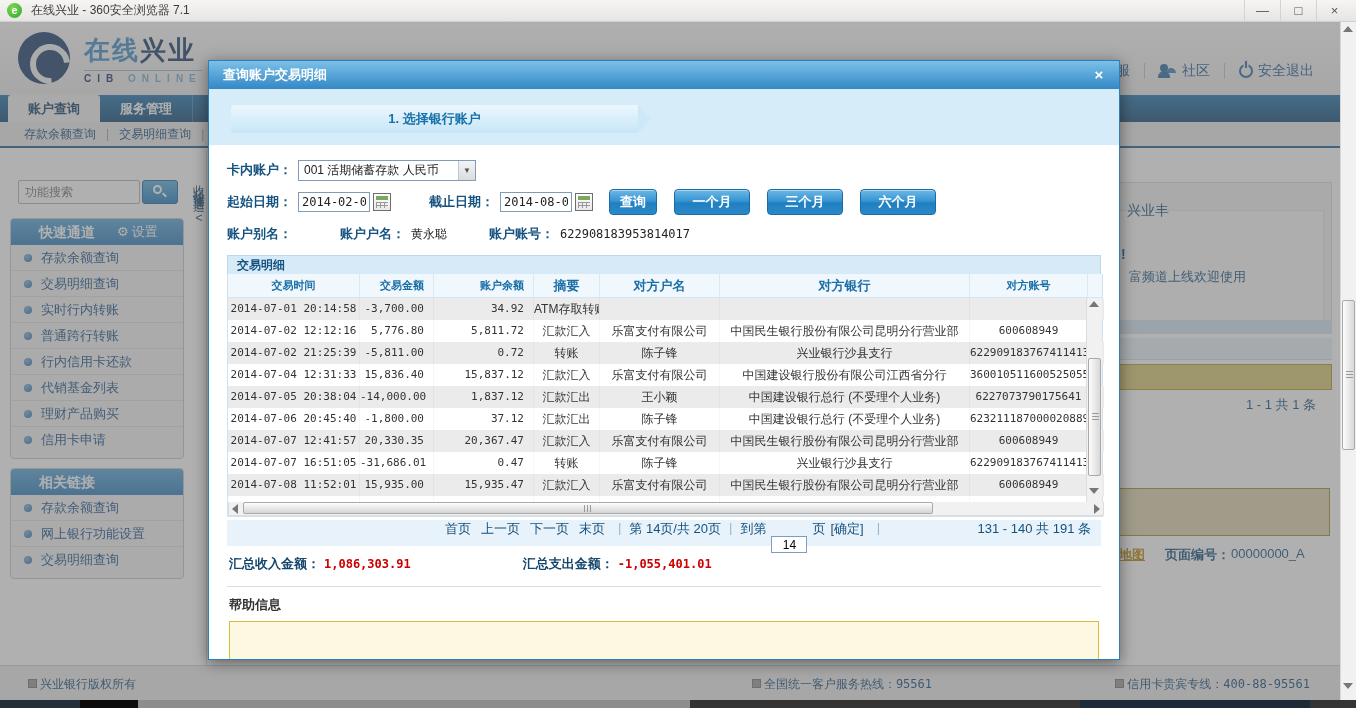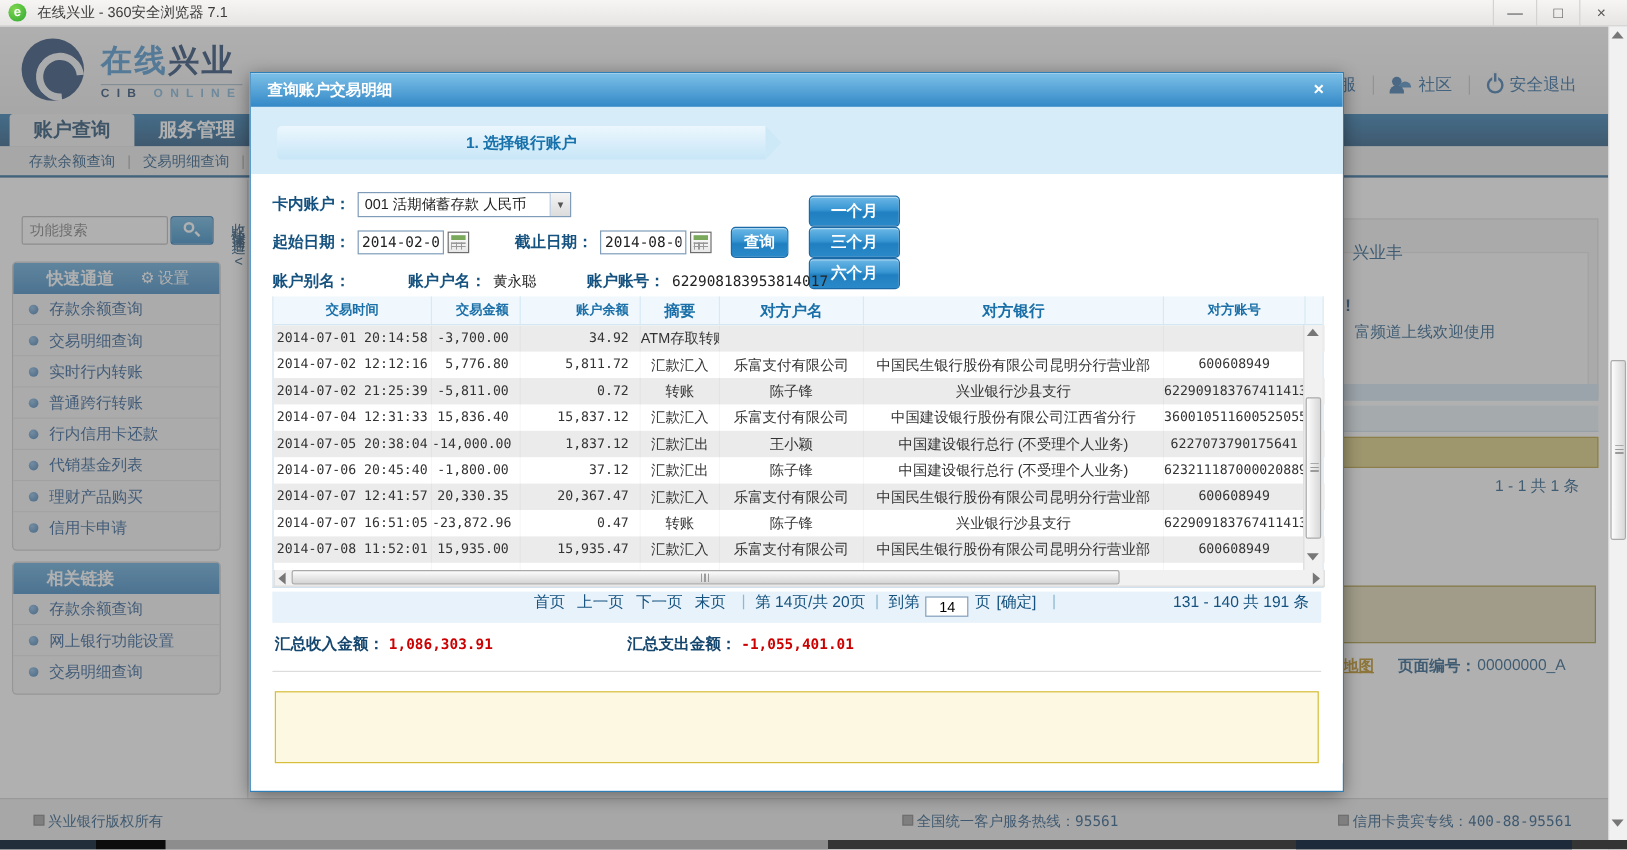--- a/index.html
+++ b/index.html
@@ -31,21 +31,21 @@
   .ul-item { display:flex; align-items:center; gap:5px; cursor:pointer; }
   .icon-people { position:relative; width:18px; height:14px; }
   .icon-people::before { content:""; position:absolute; left:1px; top:0; width:8px; height:8px; border-radius:50%; background:#2d6ca5; }
   .icon-people::after { content:""; position:absolute; left:-1px; top:7px; width:12px; height:7px; border-radius:6px 6px 0 0; background:#2d6ca5; box-shadow:7px -4px 0 -1px #3d82bc; }
   .icon-power { width:14px; height:14px; border:2.5px solid #2d6ca5; border-radius:50%; position:relative; }
   .icon-power::after { content:""; position:absolute; left:3.5px; top:-5px; width:2.5px; height:7px; background:#2d6ca5; box-shadow:0 0 0 1.5px #ececec; }
   .icon-headset { width:14px; height:12px; border:2.5px solid #2d6ca5; border-radius:7px 7px 0 0; border-bottom:none; position:relative; }
   .icon-headset::after { content:""; position:absolute; left:-3px; top:5px; width:4px; height:6px; background:#2d6ca5; box-shadow:12px 0 0 #2d6ca5; border-radius:2px; }
 
   .navbar { position:absolute; left:0; top:73px; width:100%; height:27px; background:linear-gradient(#2173ad,#134a77); display:flex; padding-left:8px; }
-  .nav-tab { padding:0 20px; line-height:27px; font-size:16px; font-weight:bold; color:#fff; border-right:1px solid rgba(255,255,255,.22); cursor:pointer; }
+  .nav-tab { padding:0 20px; line-height:27px; font-size:13px; font-weight:bold; color:#fff; border-right:1px solid rgba(255,255,255,.22); cursor:pointer; }
   .nav-tab.active { background:#f2f2f2; color:#123f68; border-radius:3px 3px 0 0; border-right:none; }
 
   .subnav { position:absolute; left:0; top:100px; width:100%; height:26px; background:#ededed; border-bottom:2px solid #1c5f94; display:flex; align-items:center; padding-left:14px; color:#a0a0a0; }
   .subnav a { color:#134a7a; text-decoration:none; font-size:12px; margin:0 10px; cursor:pointer; }
 
   .content { position:absolute; left:0; top:128px; width:100%; bottom:35px; background:#fff; }
 
   
   .sidebar { position:absolute; left:8px; top:0; width:178px; height:100%; }
   .search-row { position:absolute; left:10px; top:30px; display:flex; }
@@ -142,21 +142,21 @@
   .hscroll { position:relative; width:876px; height:14px; background:#f1f1f1; border:1px solid #ddd; border-top:none; }
   .hs-arrow { position:absolute; top:2px; } 
   .arr-left { border-top:5px solid transparent; border-bottom:5px solid transparent; border-right:6px solid #777; width:0; height:0; }
   .arr-right { border-top:5px solid transparent; border-bottom:5px solid transparent; border-left:6px solid #777; width:0; height:0; }
   .hs-thumb { position:absolute; left:14px; top:0; width:690px; height:12px; background:linear-gradient(#fdfdfd,#d4d4d4); border:1px solid #a9a9a9; border-radius:2px; }
   .grip-v { position:absolute; left:50%; margin-left:-4px; top:2px; width:8px; height:7px; background:repeating-linear-gradient(90deg,#9a9a9a 0 1px, transparent 1px 3px); }
 
   .pg-band { margin-top:3px; height:26px; background:#e7f2fa; position:relative; display:flex; justify-content:center; color:#15527f; font-size:13px; }
   .pg-band a { color:#15527f; text-decoration:none; margin:0 5px; cursor:pointer; }
   .pg-sep { color:#8fb8d4; margin:0 8px; }
-  .pg-input { width:36px; height:17px; border:1px solid #7f9db9; text-align:center; font-size:12px; margin:4px 5px; }
+  .pg-input { width:36px; height:17px; border:1px solid #7f9db9; text-align:center; font-size:12px; margin:16px 5px; }
   .pg-range { position:absolute; right:10px; color:#15527f; font-size:13px; }
   .totals { display:flex; margin-top:9px; padding-left:2px; align-items:center; }
   .tot-label { color:#14466e; font-weight:bold; font-size:13px; }
   .tot-val { color:#cc0000; font-weight:bold; font-family:"DejaVu Sans Mono",monospace; font-size:12px; margin-left:4px; }
   .tot-gap { width:112px; }
   .action-row { display:flex; justify-content:center; gap:14px; margin-top:10px; }
   .btn-download { width:186px; height:26px; line-height:24px; }
   .btn-close { width:48px; height:26px; line-height:24px; }
   .help-sec { margin-top:13px; border-top:1px solid #dcdcdc; padding:9px 2px 0; }
   .help-title { font-weight:bold; font-size:13px; color:#333; }
@@ -313,35 +313,36 @@
     </div>
     <div class="f-row f-row2">
       <span class="f-label">起始日期：</span>
       <input class="date-input" value="2014-02-05" style="">
       <span class="cal-btn"></span>
       <span style="width:34px;"></span>
       <span class="f-label">截止日期：</span>
       <input class="date-input" value="2014-08-05" style="">
       <span class="cal-btn"></span>
       <span class="btn-blue btn-query">查询</span>
-      <span id="month-buttons" style="display:flex;flex-direction:column;">
+      <span id="month-buttons" style="display:flex;">
           <span class="btn-blue btn-month">一个月</span>
           <span class="btn-blue btn-month">三个月</span>
           <span class="btn-blue btn-month">六个月</span>
         </span>
     </div>
     <div class="f-row f-row3">
       <span class="f-label">账户别名：</span>
       <span class="f-value" style="margin-right:42px;"></span>
       <span class="f-label">账户户名：</span>
       <span class="f-value" style="margin-right:42px;">黄永聪</span>
       <span class="f-label">账户账号：</span>
       <span class="f-value mono">622908183953814017</span>
     </div>
 
+    <div class="tbl-band">交易明细</div>
     <div class="tbl">
       <div class="thead" id="thead">
           <div class="th c0">交易时间</div>
           <div class="th c1">交易金额</div>
           <div class="th c2">账户余额</div>
           <div class="th c3">摘要</div>
           <div class="th c4">对方户名</div>
           <div class="th c5">对方银行</div>
           <div class="th c6">对方账号</div>
         </div>
@@ -404,21 +405,21 @@
             <div class="td c0">2014-07-07 12:41:57</div>
             <div class="td c1">20,330.35</div>
             <div class="td c2">20,367.47</div>
             <div class="td c3">汇款汇入</div>
             <div class="td c4">乐富支付有限公司</div>
             <div class="td c5">中国民生银行股份有限公司昆明分行营业部</div>
             <div class="td c6">600608949</div>
           </div>
           <div class="trow">
             <div class="td c0">2014-07-07 16:51:05</div>
-            <div class="td c1">-23,872.96</div>
+            <div class="td c1">-31,686.01</div>
             <div class="td c2">0.47</div>
             <div class="td c3">转账</div>
             <div class="td c4">陈子锋</div>
             <div class="td c5">兴业银行沙县支行</div>
             <div class="td c6">622909183767411413</div>
           </div>
           <div class="trow alt">
             <div class="td c0">2014-07-08 11:52:01</div>
             <div class="td c1">15,935.00</div>
             <div class="td c2">15,935.47</div>
@@ -477,20 +478,21 @@
     <div class="totals">
       <span class="tot-label">汇总收入金额：</span>
       <span class="tot-val">1,086,303.91</span>
       <span class="tot-gap"></span>
       <span class="tot-label">汇总支出金额：</span>
       <span class="tot-val">-1,055,401.01</span>
     </div>
 
 
     <div class="help-sec">
+      <div class="help-title">帮助信息</div>
       <div class="help-box"></div>
     </div>
   </div>
 </div>
 
 <div class="taskbar">
   <div class="tb-seg" style="left:0;width:80px;background:#232e3b;"></div>
   <div class="tb-seg" style="left:80px;width:58px;background:#0c0c0c;"></div>
   <div class="tb-seg" style="left:138px;width:552px;background:#8d8d8d;"></div>
   <div class="tb-seg" style="left:1080px;width:230px;background:#1d2a3a;"></div>

